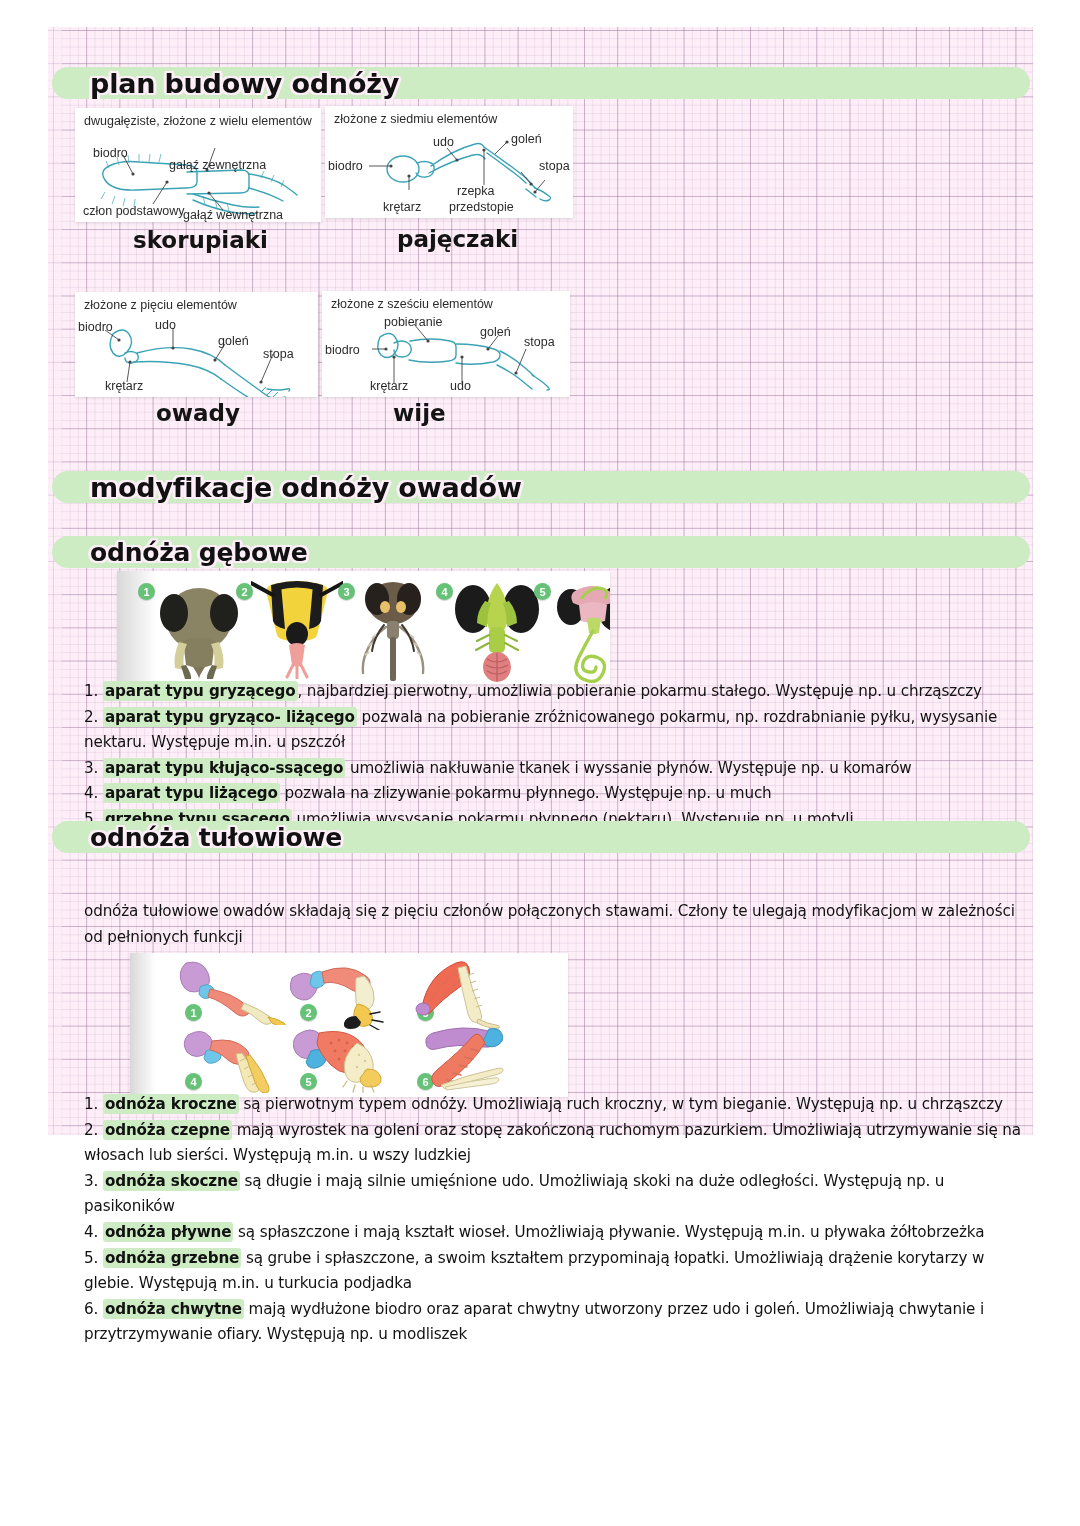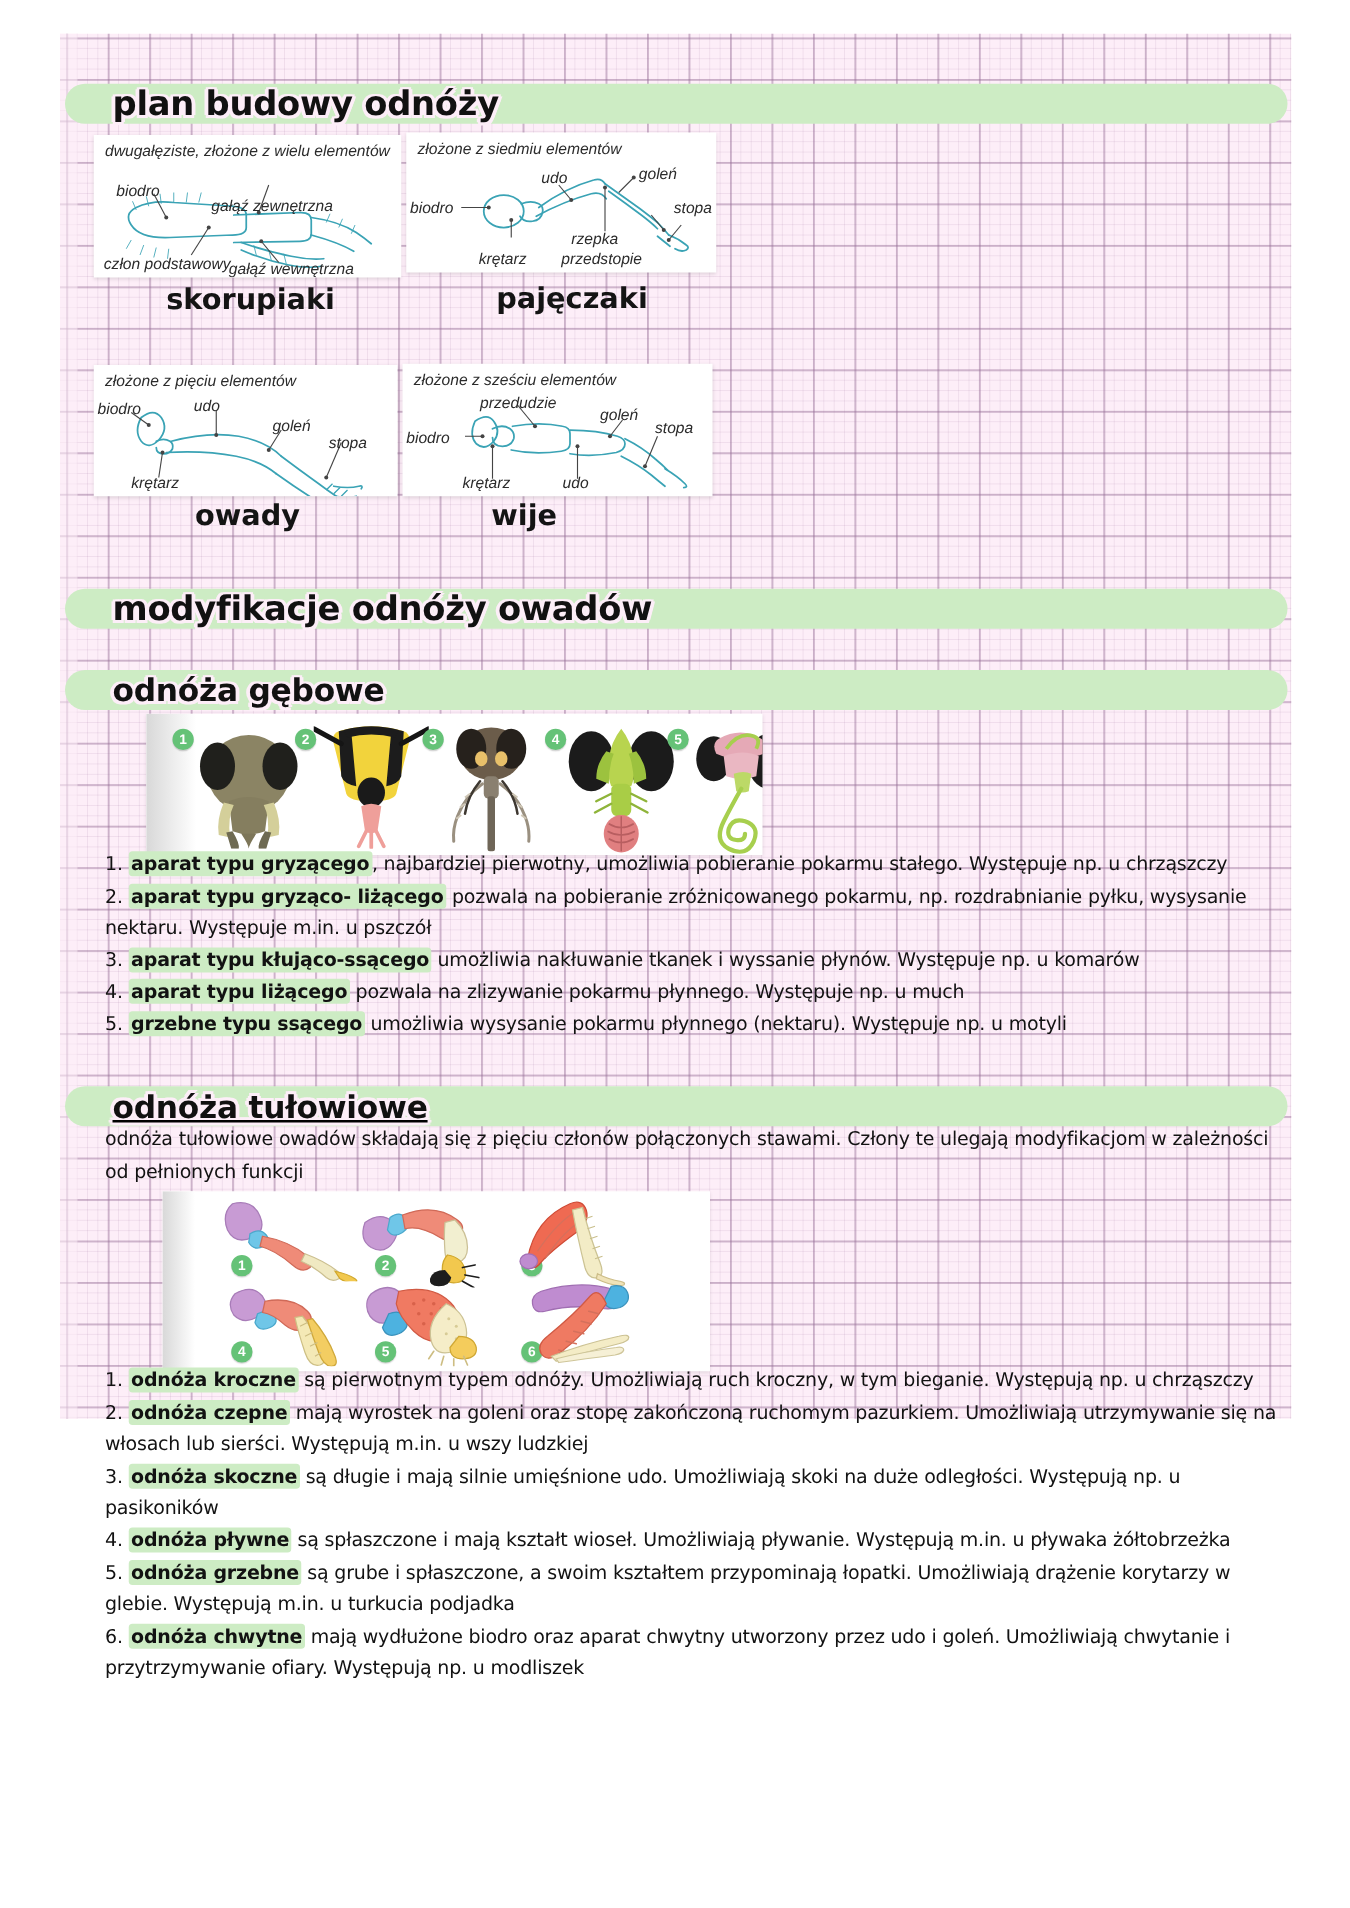--- a/index.html
+++ b/index.html
@@ -74,21 +74,20 @@
   }
   .sec.h1 .htxt { font-size: 27px; }
   .sec.h2 .htxt { font-size: 25px; }
 
   
   .card {
     position: absolute;
     background: #ffffff;
     box-shadow: 0 1px 3px rgba(0,0,0,0.13);
     overflow: hidden;
-    font-style: italic;
   }
   .card .cap {
     position: absolute;
     left: 9px;
     top: 6px;
     font-family: "Liberation Sans", sans-serif;
     font-size: 12.5px;
     color: #2b2b2b;
     white-space: nowrap;
   }
@@ -305,21 +304,21 @@
           <path d="M140 92 L140 66"></path>
         </g>
         <circle cx="106" cy="50" r="1.6" fill="#444"></circle>
         <circle cx="166" cy="58" r="1.6" fill="#444"></circle>
         <circle cx="64" cy="58" r="1.6" fill="#444"></circle>
         <circle cx="194" cy="82" r="1.6" fill="#444"></circle>
         <circle cx="72" cy="66" r="1.6" fill="#444"></circle>
         <circle cx="140" cy="66" r="1.6" fill="#444"></circle>
       </svg>
     </div>
-    <div class="lbl" style="left:62px;  top:24px;">przedudzie</div>
+    <div class="lbl" style="left:62px;  top:24px;">pobieranie</div>
     <div class="lbl" style="left:158px; top:34px;">goleń</div>
     <div class="lbl" style="left:3px;   top:52px;">biodro</div>
     <div class="lbl" style="left:202px; top:44px;">stopa</div>
     <div class="lbl" style="left:48px;  top:88px;">krętarz</div>
     <div class="lbl" style="left:128px; top:88px;">udo</div>
   </div>
   <div class="gcap" style="left:345px; top:373px;">wije</div>
 
   <div class="sec h1" style="left:4px; top:440px; width:980px;">
     <div class="bar" style="width:978px;"></div>
@@ -440,21 +439,21 @@
     <div>
       <span>4.</span>
       <span class="hl">aparat typu liżącego</span><span> pozwala na zlizywanie pokarmu płynnego. Występuje np. u much</span>
     </div>
     <div>
       <span>5.</span>
       <span class="hl">grzebne typu ssącego</span><span> umożliwia wysysanie pokarmu płynnego (nektaru). Występuje np. u motyli</span>
     </div>
   </div>
 
-  <div class="sec h2" style="left:4px; top:838px; width:980px;text-decoration:underline;">
+  <div class="sec h2" style="left:4px; top:790px; width:980px;">
     <div class="bar" style="width:978px;"></div>
     <div class="htxt">odnóża tułowiowe</div>
   </div>
 
   <div class="para" style="left:36px; top:872px; width:942px;">odnóża tułowiowe owadów składają się z pięciu członów połączonych stawami. Człony te ulegają modyfikacjom w zależności od pełnionych funkcji</div>
 
   <div class="strip" style="left:82px; top:926px; width:438px; height:144px;">
     <div class="lgrad" style="width:26px;"></div>
 
     <div class="numdot" style="left:55px; top:51px;">1</div>

